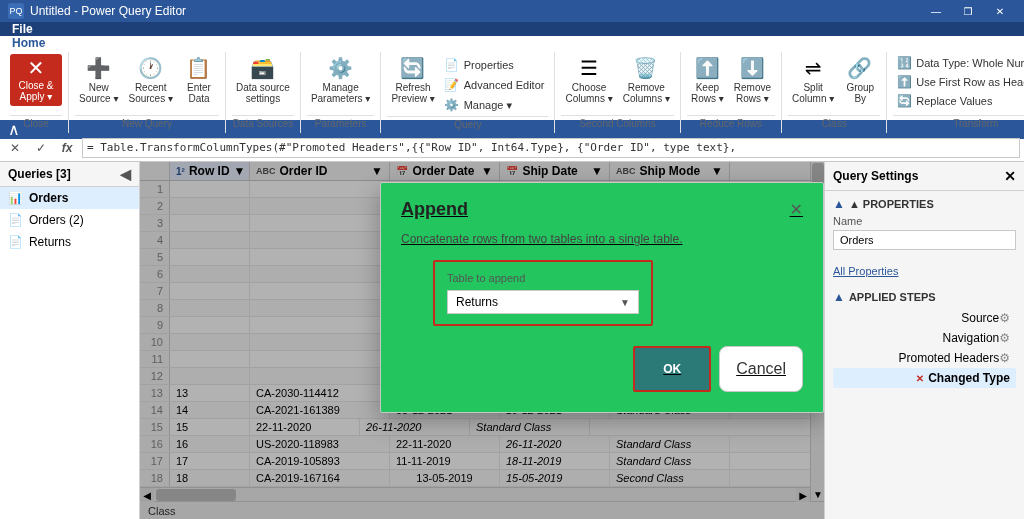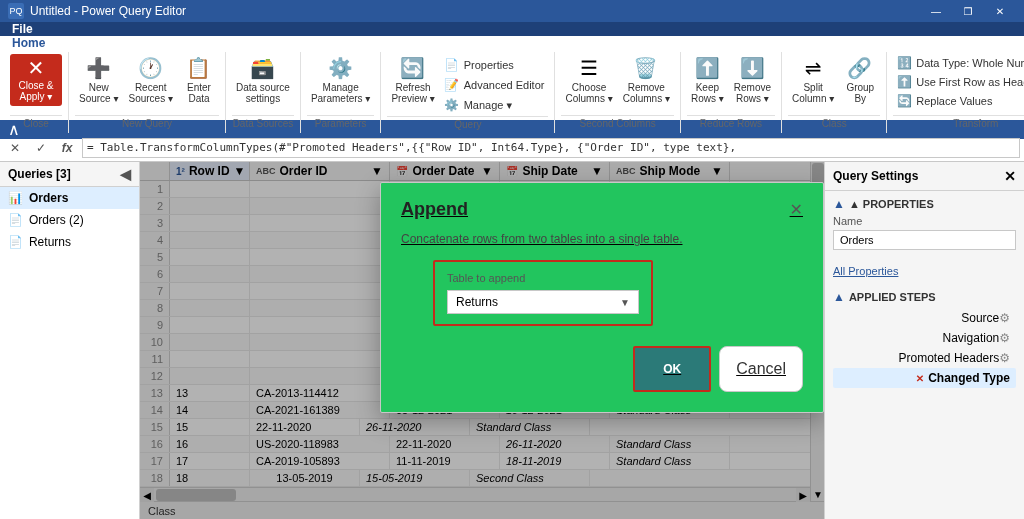--- a/index.html
+++ b/index.html
@@ -396,21 +396,21 @@
           <div class="grid-row-num">12</div>
           <div class="grid-cell" style="width:80px;"></div>
           <div class="grid-cell" style="width:140px;"></div>
           <div class="grid-cell" style="width:110px;"></div>
           <div class="grid-cell" style="width:110px;"></div>
           <div class="grid-cell" style="width:120px;"></div>
         </div>
       <div class="grid-row">
           <div class="grid-row-num">13</div>
           <div class="grid-cell" style="width:80px;">13</div>
-          <div class="grid-cell" style="width:140px;">CA-2013-114412</div>
+          <div class="grid-cell" style="width:140px;">CA-2030-114412</div>
           <div class="grid-cell" style="width:110px;">15-04-2022</div>
           <div class="grid-cell" style="width:110px;font-style:italic;">20-04-2022</div>
           <div class="grid-cell" style="width:120px;font-style:italic;">Standard Class</div>
         </div>
       <div class="grid-row alt">
           <div class="grid-row-num">14</div>
           <div class="grid-cell" style="width:80px;">14</div>
           <div class="grid-cell" style="width:140px;">CA-2021-161389</div>
           <div class="grid-cell" style="width:110px;">05-12-2021</div>
           <div class="grid-cell" style="width:110px;font-style:italic;">10-12-2021</div>
@@ -435,20 +435,21 @@
           <div class="grid-row-num">17</div>
           <div class="grid-cell" style="width:80px;">17</div>
           <div class="grid-cell" style="width:140px;">CA-2019-105893</div>
           <div class="grid-cell" style="width:110px;">11-11-2019</div>
           <div class="grid-cell" style="width:110px;font-style:italic;">18-11-2019</div>
           <div class="grid-cell" style="width:120px;font-style:italic;">Standard Class</div>
         </div>
       <div class="grid-row alt">
           <div class="grid-row-num">18</div>
           <div class="grid-cell" style="width:80px;">18</div>
+          <div class="grid-cell" style="width:140px;">CA-2019-167164</div>
           <div class="grid-cell" style="width:110px;text-align:center;">13-05-2019</div>
           <div class="grid-cell" style="width:110px;font-style:italic;">15-05-2019</div>
           <div class="grid-cell" style="width:120px;font-style:italic;">Second Class</div>
         </div>
       <div class="grid-row">
           <div class="grid-row-num">19</div>
           <div class="grid-cell" style="width:80px;">19</div>
           <div class="grid-cell" style="width:140px;">CA-2019-143336</div>
           <div class="grid-cell" style="width:110px;">27-08-2019</div>
           <div class="grid-cell" style="width:110px;font-style:italic;">01-09-2019</div>

